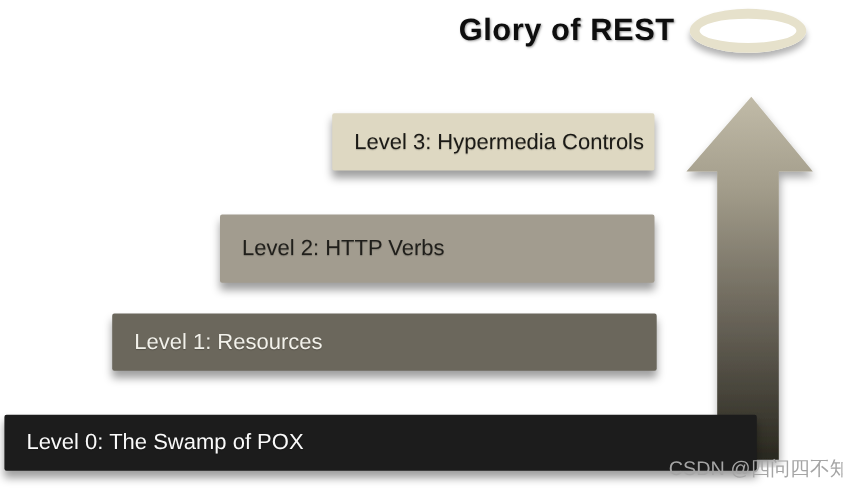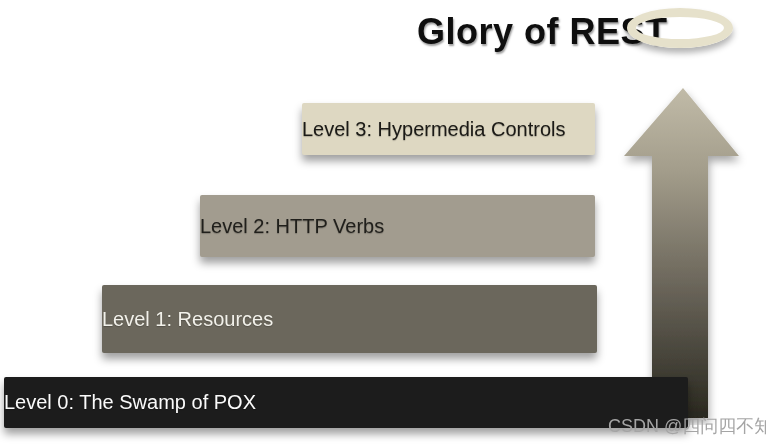--- a/index.html
+++ b/index.html
@@ -6,51 +6,51 @@
   body {
     width: 766px; height: 444px;
     background: #ffffff;
     font-family: "Liberation Sans", sans-serif;
     overflow: hidden;
   }
   .stage { position: relative; width: 766px; height: 444px; background: #ffffff; }
 
   .title {
     position: absolute; left: 417px; top: 11px;
-    font-size: 36px; font-weight: bold; color: #0e0e0e;
+    font-size: 28px; font-weight: bold; color: #0e0e0e;
     letter-spacing: 0.5px;
     text-shadow: 1px 1.5px 2px rgba(0,0,0,0.38);
     white-space: nowrap;
   }
 
   .halo {
     position: absolute; left: 627px; top: 8px;
     width: 106px; height: 40px;
     box-sizing: border-box;
     border: 9px solid #e6e1cb;
     border-radius: 50%;
     box-shadow: 0 5px 6px rgba(0,0,0,0.30);
     background: transparent;
   }
 
   .arrow-svg { position: absolute; left: 610px; top: 80px; }
 
   .bar {
     position: absolute;
     display: flex; align-items: center;
-    box-sizing: border-box;
+    padding-left: 20px; box-sizing: border-box;
     font-size: 20px;
     border-radius: 2px;
     box-shadow: 0 6px 8px rgba(0,0,0,0.38);
     text-shadow: 0 1px 1px rgba(0,0,0,0.22);
     white-space: nowrap;
   }
   .bar-3 { left: 302px; top: 103px; width: 293px; height: 52px; }
   .bar-2 { left: 200px; top: 195px; width: 395px; height: 62px; }
-  .bar-1 { left: 102px; top: 285px; width: 495px; height: 68px; }
+  .bar-1 { left: 102px; top: 285px; width: 495px; height: 52px; }
   .bar-0 { left: 4px;   top: 377px; width: 684px; height: 51px; }
 
   .watermark {
     position: absolute; left: 608px; top: 414px;
     font-size: 18px; color: #a5a5a5;
     z-index: 20; white-space: nowrap;
   }
 </style>
 </head>
 <body>

